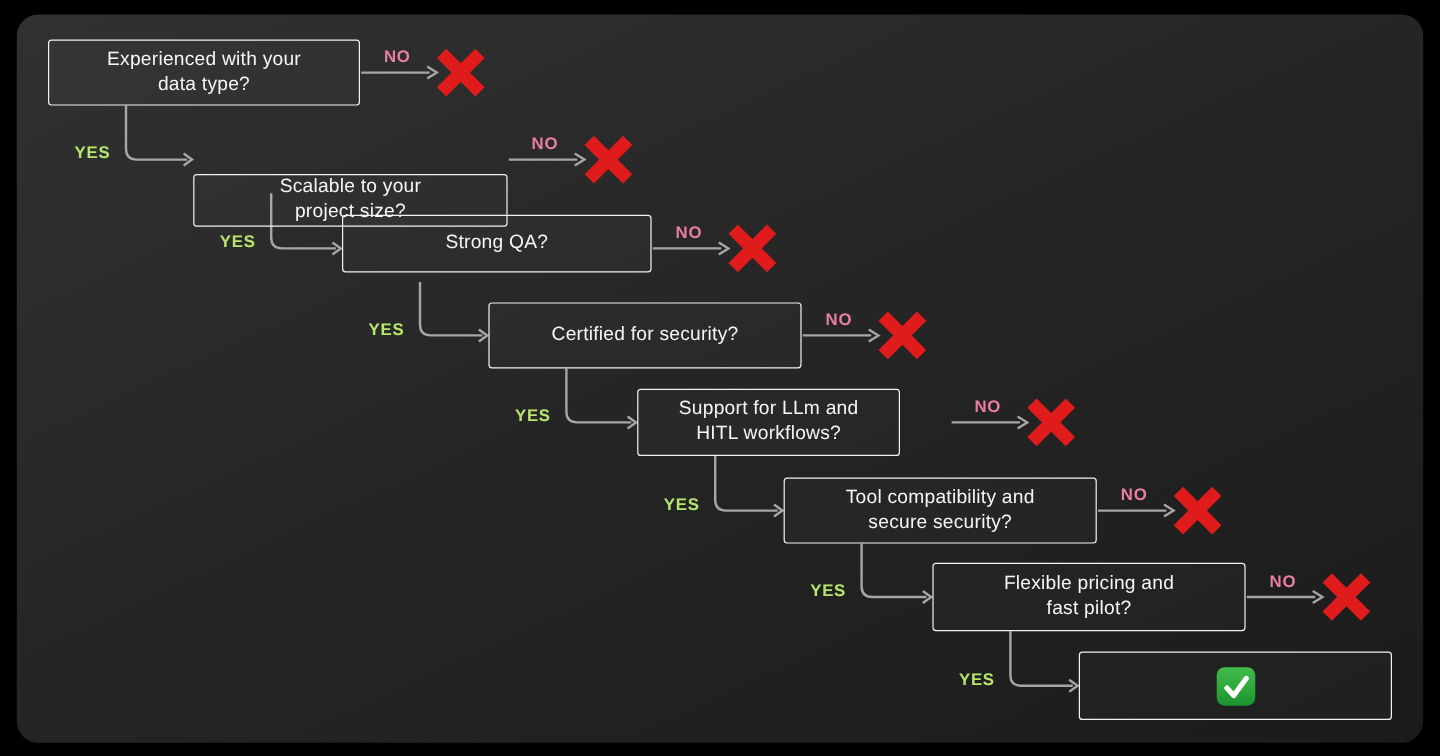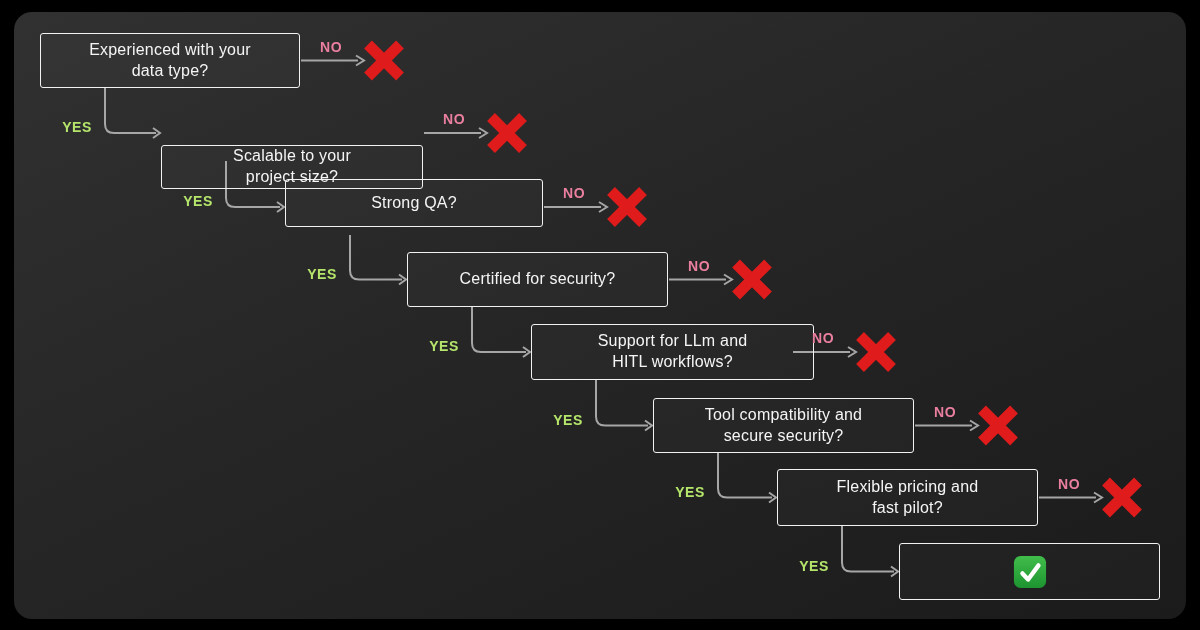--- a/index.html
+++ b/index.html
@@ -105,21 +105,21 @@
 
   </div>
     <div class="tag no" style="left: 563px; top: 186px;">NO</div>
     <div class="tag yes" style="left: 277px; width: 60px; top: 266.5px;">YES</div>
     <div class="node" style="left: 407px; top: 252px; width: 261px; height: 55px;">
     <div class="node-label">Certified for security?</div>
 
   </div>
     <div class="tag no" style="left: 688px; top: 258.5px;">NO</div>
     <div class="tag yes" style="left: 399px; width: 60px; top: 339px;">YES</div>
-    <div class="node" style="left: 531px; top: 324px; width: 283px; height: 56px;">
+    <div class="node" style="left: 531px; top: 324px; width: 219px; height: 56px;">
     <div class="node-label">Support for LLm and
 HITL workflows?</div>
 
   </div>
     <div class="tag no" style="left: 812px; top: 331px;">NO</div>
     <div class="tag yes" style="left: 523px; width: 60px; top: 412.5px;">YES</div>
     <div class="node" style="left: 653px; top: 398px; width: 261px; height: 55px;">
     <div class="node-label">Tool compatibility and
 secure security?</div>
 

